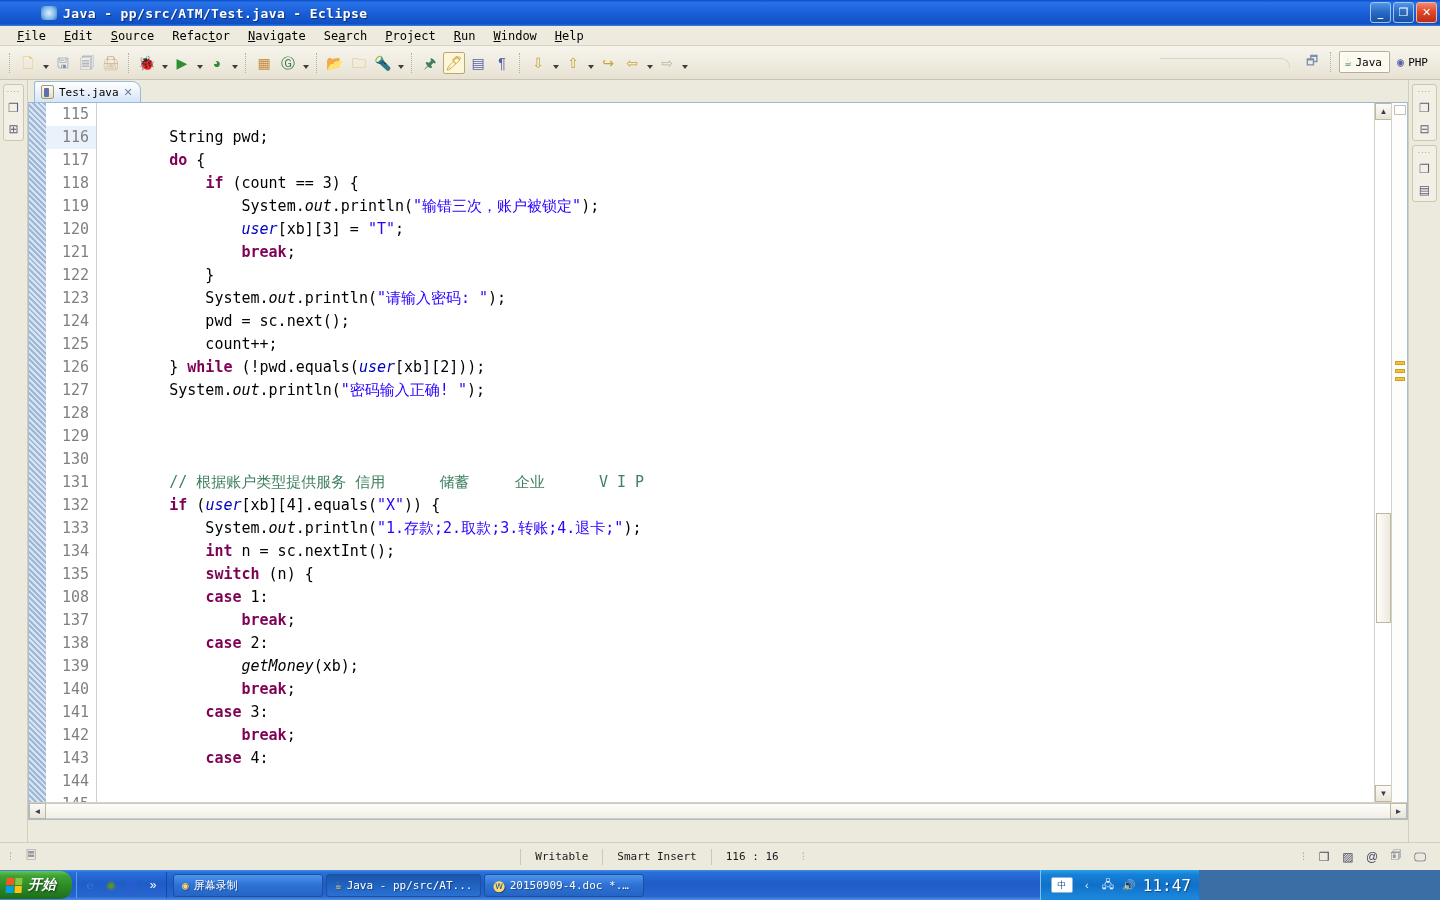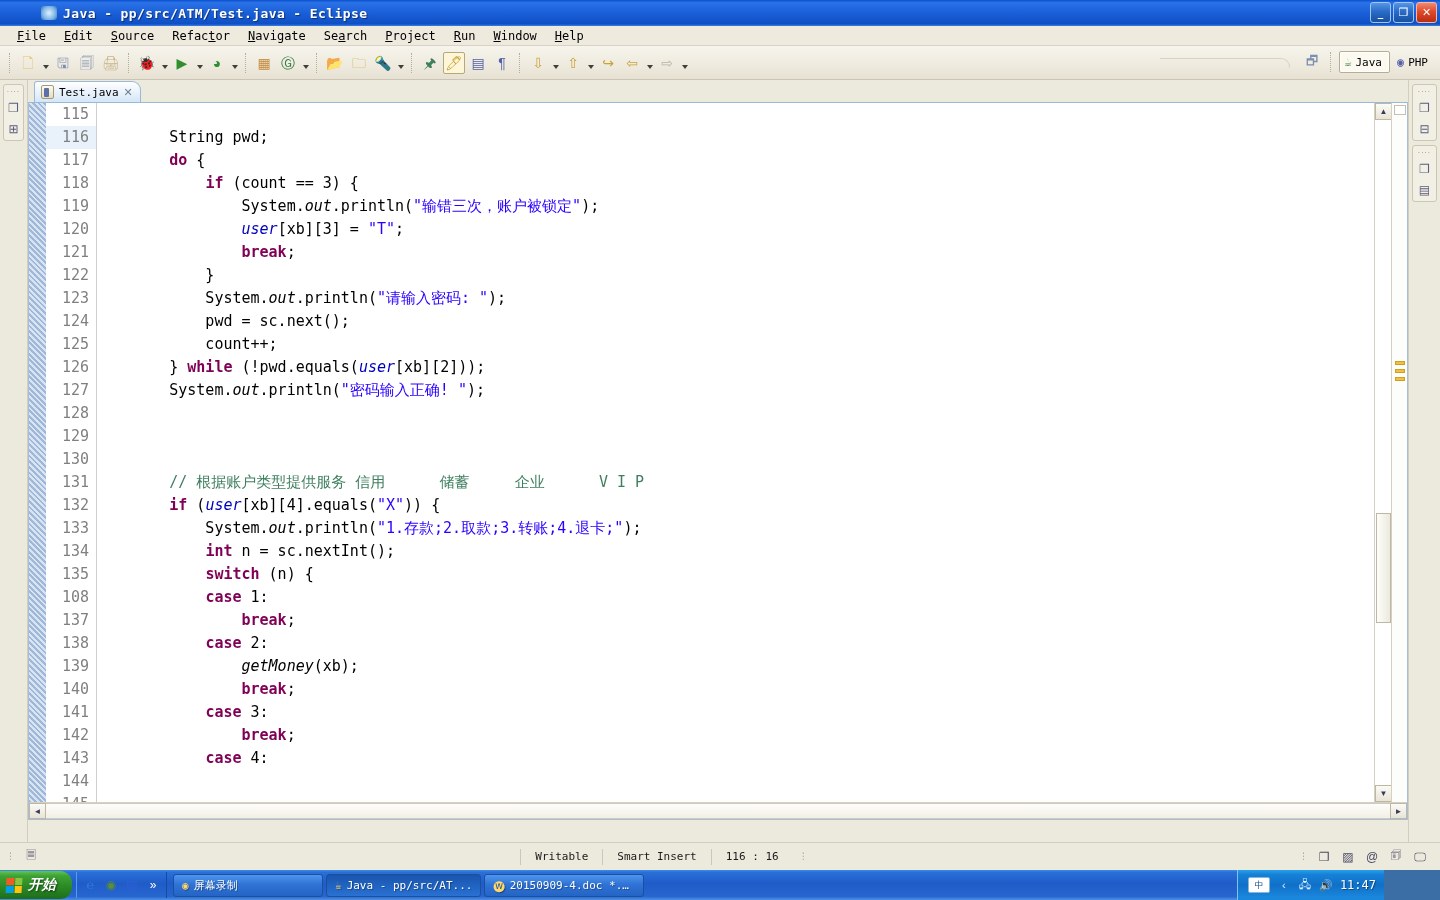--- a/index.html
+++ b/index.html
@@ -163,21 +163,21 @@
   .sb-cell {
     font-family: "DejaVu Sans Mono", monospace; font-size: 11px; color: #1a1a1a;
     padding: 0 14px; height: 20px; display: flex; align-items: center; white-space: nowrap;
   }
   .sb-div { width: 1px; height: 16px; background: #cdc7b5; }
   .sb-grip { color: #9a947e; font-size: 9px; letter-spacing: 0; padding: 0 6px; line-height: 7px; }
   .sb-ico { width: 20px; height: 18px; display: flex; align-items: center; justify-content: center; font-size: 12px; color: #4a4a66; }
 
   
   .taskbar {
-    position: absolute; left: 0; top: 870px; width: 1384px; height: 30px;
+    position: absolute; left: 0; top: 870px; width: 1199px; height: 30px;
     background: linear-gradient(to bottom,#3f8ae8 0%,#2a6fd8 8%,#1f5cc8 45%,#2765cf 88%,#4e91e6 100%);
     display: flex; align-items: center; justify-content: space-between;
   }
   .startbtn {
     height: 28px; margin: 1px 4px 1px 0; padding: 0 16px 0 6px;
     display: flex; align-items: center; gap: 6px;
     background: linear-gradient(to bottom,#63c455 0%,#3da233 18%,#2c8a26 55%,#1e6e1a 100%);
     border-top-right-radius: 12px; border-bottom-right-radius: 12px;
     color: #fff; font-size: 14px; font-weight: bold; font-style: italic;
     text-shadow: 1px 1px 2px rgba(0,0,0,.55);
@@ -195,21 +195,21 @@
     border: 1px solid #1c4f9e; border-radius: 3px;
     color: #fff; font-family: "DejaVu Sans Mono", monospace; font-size: 11px;
     text-shadow: 1px 1px 1px rgba(0,0,0,.35); white-space: nowrap; overflow: hidden;
   }
   .taskbtn .tl { overflow: hidden; text-overflow: ellipsis; }
   .tray {
     display: flex; align-items: center; gap: 6px; height: 30px; padding: 0 8px 0 10px;
     background: linear-gradient(to bottom,#28a0e8 0%,#1681d8 15%,#1070c8 50%,#1a86dc 90%);
     border-left: 1px solid #7fc2f0;
   }
-  .tray-time { color: #fff; font-family: "DejaVu Sans Mono", monospace; font-size: 12px; text-shadow: 1px 1px 1px rgba(0,0,0,.4); }
+  .tray-time { color: #fff; font-family: "DejaVu Sans Mono", monospace; font-size: 16px; text-shadow: 1px 1px 1px rgba(0,0,0,.4); }
   .tray-ico { width: 16px; height: 16px; display: flex; align-items: center; justify-content: center; font-size: 11px; }
   .ime { width: 22px; height: 16px; background: #fff; border: 1px solid #8ab4d8; border-radius: 2px;
          display:flex;align-items:center;justify-content:center;font-size:9px;color:#1b4d8f; }
 </style>
 </head>
 <body>
 
 <div id="app">
 
   <div class="titlebar">

